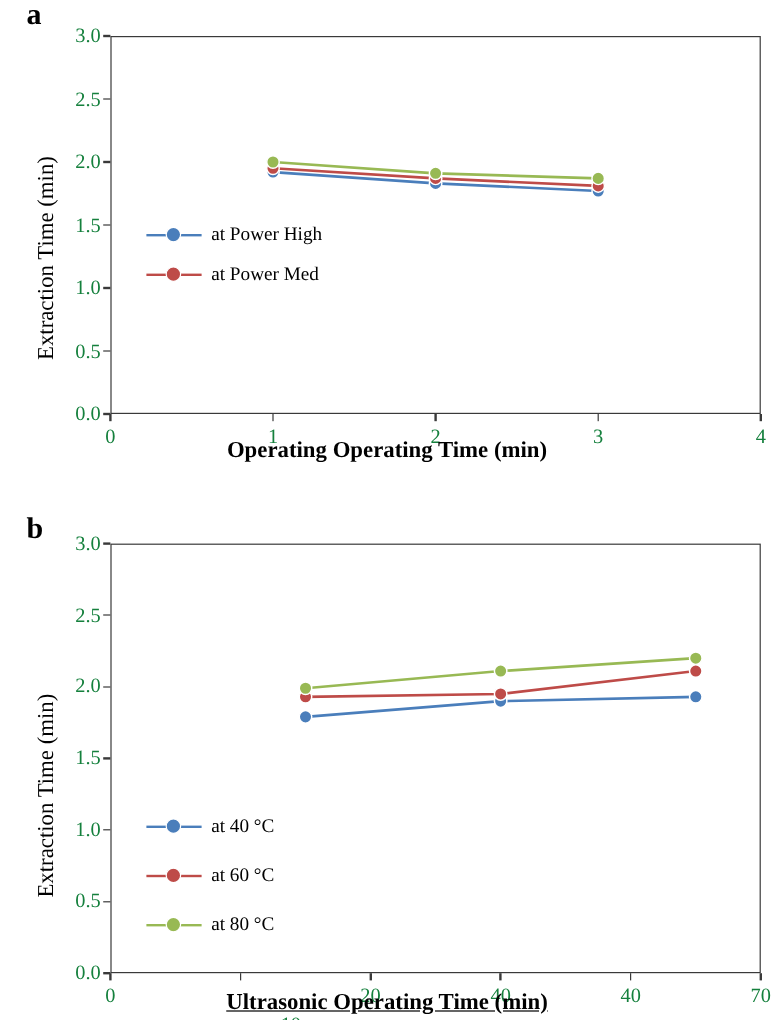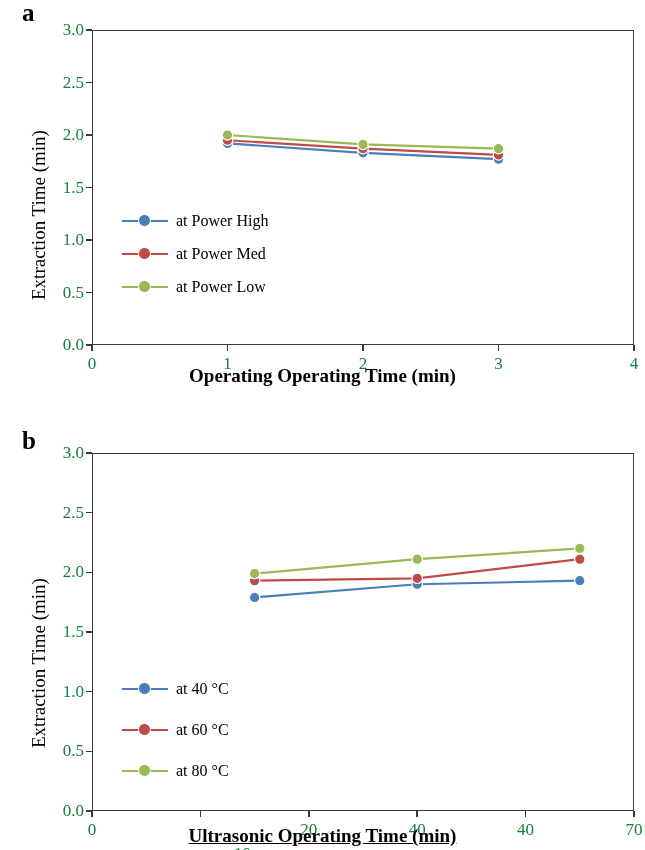--- a/index.html
+++ b/index.html
@@ -191,41 +191,34 @@
             <circle cx="363.00" cy="148.65" r="5.2" fill="#be4b48" stroke="#ffffff" stroke-width="1.2"></circle>
             <circle cx="498.50" cy="154.95" r="5.2" fill="#be4b48" stroke="#ffffff" stroke-width="1.2"></circle>
           </g>
           <g>
             <polyline points="227.50,135.00 363.00,144.45 498.50,148.65" fill="none" stroke="#98b954" stroke-width="2.2"></polyline>
             <circle cx="227.50" cy="135.00" r="5.2" fill="#98b954" stroke="#ffffff" stroke-width="1.2"></circle>
             <circle cx="363.00" cy="144.45" r="5.2" fill="#98b954" stroke="#ffffff" stroke-width="1.2"></circle>
             <circle cx="498.50" cy="148.65" r="5.2" fill="#98b954" stroke="#ffffff" stroke-width="1.2"></circle>
           </g>
         </svg>
-        <div class="legend" style="left: 122px; top: 204px;">
+        <div class="legend" style="left: 122px; top: 179px;">
           <div class="legend-row" style="height: 33px;">
             <span class="legend-swatch">
               <span class="ln" style="background: rgb(74, 126, 187);"></span>
               <span class="dot" style="background: rgb(74, 126, 187);"></span>
             </span>
             <span class="legend-label">at Power High</span>
           </div>
           <div class="legend-row" style="height: 33px;">
             <span class="legend-swatch">
               <span class="ln" style="background: rgb(190, 75, 72);"></span>
               <span class="dot" style="background: rgb(190, 75, 72);"></span>
             </span>
             <span class="legend-label">at Power Med</span>
-          </div>
-          <div class="legend-row" style="height: 33px;">
-            <span class="legend-swatch">
-              <span class="ln" style="background: rgb(152, 185, 84);"></span>
-              <span class="dot" style="background: rgb(152, 185, 84);"></span>
-            </span>
-            <span class="legend-label">at Power Low</span>
           </div>
         </div>
       </div>
   </div>
 
   <div class="panel" id="panel-b">
     <div class="panel-letter">b</div>
     <div class="plot-wrap" id="plot-b">
         <div class="plot-box" style="left: 92px; top: 25px; width: 542px; height: 358px;"></div>
         <div class="tick-label y" style="left: 40px; width: 44px; top: 383px;">0.0</div>

